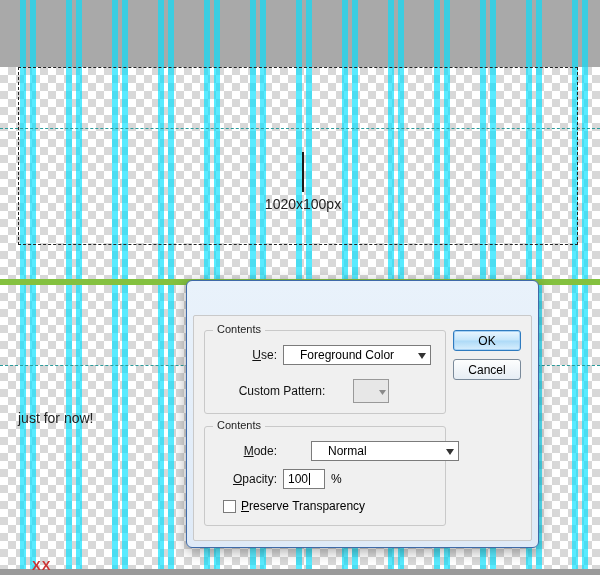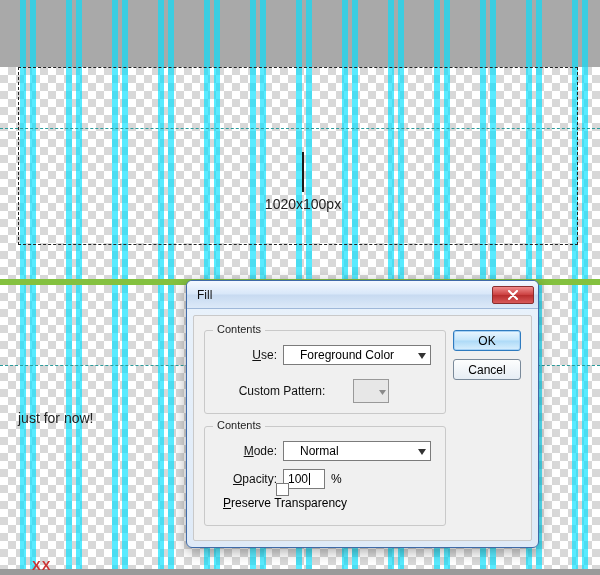--- a/index.html
+++ b/index.html
@@ -142,28 +142,20 @@
 
   <div class="annot-left" style="left:18px; top:410px;">
     <div>just for now!</div>
   </div>
 
   <div class="bottombar"></div>
   <div class="xx">XX</div>
 </div>
 
 <div class="dialog">
-  <div class="titlebar">
-    <span class="title">Fill</span>
-    <div class="closebtn">
-      <svg width="12" height="10" viewBox="0 0 12 10">
-        <path d="M2 1 L10 9 M10 1 L2 9" stroke="#fff" stroke-width="2" stroke-linecap="round"></path>
-      </svg>
-    </div>
-  </div>
 
   <div class="dlg-body">
 
     <div class="btns">
       <div class="btn default">
         <span>OK</span>
       </div>
       <div class="btn">
         <span>Cancel</span>
       </div>
@@ -192,41 +184,41 @@
                 <path d="M0 0 L7 0 L3.5 5 Z" fill="#8a8a8a"></path>
               </svg>
           </span>
         </div>
       </div>
     </div>
 
     <div class="fieldset fs-blending">
       <span class="legend">Contents</span>
 
-      <div class="row" style="left:12px; top:14px;">
+      <div class="row" style="left:12px; top:14px;gap:28px;">
         <span class="lbl" style="width:60px;"><u>M</u>ode:</span>
         <div class="combo" style="width:148px;">
           <span>Normal</span>
           <span class="arr">
             <svg width="8" height="6" viewBox="0 0 8 6">
                 <path d="M0 0 L8 0 L4 6 Z" fill="#333"></path>
               </svg>
           </span>
         </div>
       </div>
 
       <div class="row" style="left:12px; top:42px;">
         <span class="lbl" style="width:60px;"><u>O</u>pacity:</span>
         <div class="input" style="width:42px;">
           <span>100</span>
             <span class="caret"></span>
         </div>
         <span class="pct">%</span>
       </div>
 
-      <div class="row" style="left:18px; top:56px;flex-direction:column;">
+      <div class="row" style="left:18px; top:72px;">
         <div class="chk"></div>
         <span><u>P</u>reserve Transparency</span>
       </div>
     </div>
 
   </div>
 </div>
 
 </body></html>

